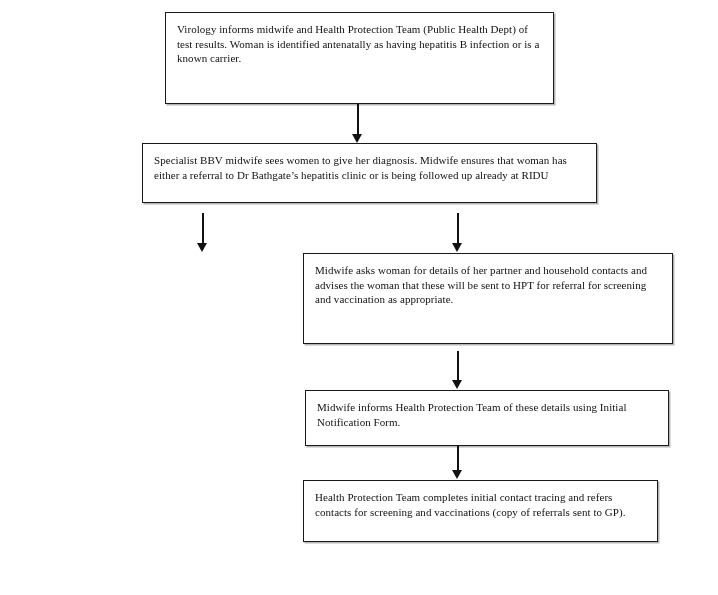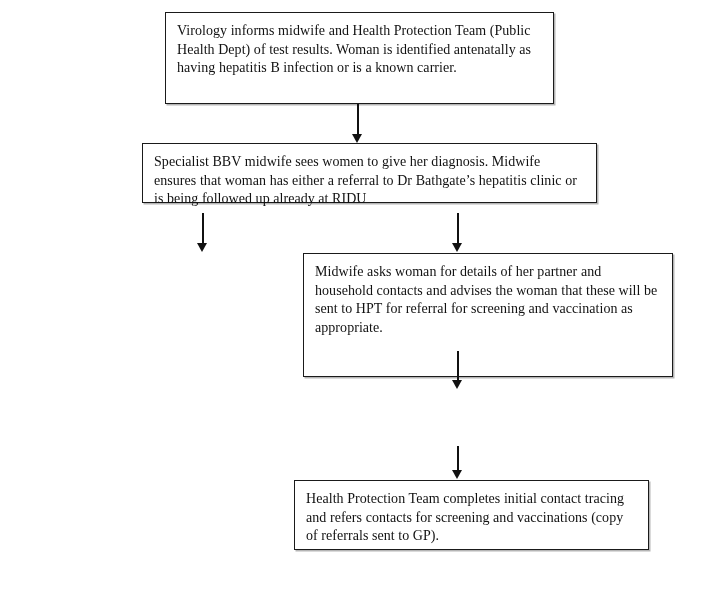--- a/index.html
+++ b/index.html
@@ -20,37 +20,37 @@
     overflow: hidden;
   }
   
   .node {
     position: absolute;
     box-sizing: border-box;
     background: #ffffff;
     border: 1px solid #1a1a1a;
     box-shadow: 1.5px 1.5px 0 0 rgba(120,120,120,0.55);
     padding: 9px 10px 6px 11px;
-    font-size: 14px;
+    font-size: 11px;
     line-height: 1.33;
     color: #111111;
     text-align: left;
     letter-spacing: 0.05px;
   }
   .node .txt {
     display: block;
     white-space: pre-line;
   }
   
   #node-virology      { left: 165px; top: 12px;  width: 389px; height: 92px; }
   #node-bbv-midwife   { left: 142px; top: 143px; width: 455px; height: 60px; }
   #node-immunisation  { left: 65px;  top: 253px; width: 225px; height: 98px; }
-  #node-contacts      { left: 303px; top: 253px; width: 370px; height: 124px; }
+  #node-contacts      { left: 303px; top: 253px; width: 370px; height: 91px; }
   #node-notification  { left: 305px; top: 390px; width: 364px; height: 56px; }
-  #node-hpt-tracing   { left: 294px; top: 480px; width: 355px; height: 70px; }
+  #node-hpt-tracing   { left: 303px; top: 480px; width: 355px; height: 62px; }
 
   
   .conn-line {
     position: absolute;
     width: 1.6px;
     background: #111111;
   }
   .conn-head {
     position: absolute;
     width: 0;
@@ -98,20 +98,23 @@
   <div class="conn-head" id="arrow3-head"></div>
 
 
   <div class="node" id="node-contacts">
     <span class="txt">Midwife asks woman for details of her partner and household contacts and advises the woman that these will be sent to HPT for referral for screening and vaccination as appropriate.</span>
   </div>
 
   <div class="conn-line" id="arrow4-line"></div>
   <div class="conn-head" id="arrow4-head"></div>
 
+  <div class="node" id="node-notification">
+    <span class="txt">Midwife informs Health Protection Team of these details using Initial Notification Form.</span>
+  </div>
 
   <div class="conn-line" id="arrow5-line"></div>
   <div class="conn-head" id="arrow5-head"></div>
 
   <div class="node" id="node-hpt-tracing">
     <span class="txt">Health Protection Team completes initial contact tracing and refers contacts for screening and vaccinations (copy of referrals sent to GP).</span>
   </div>
 
 </div>
 

